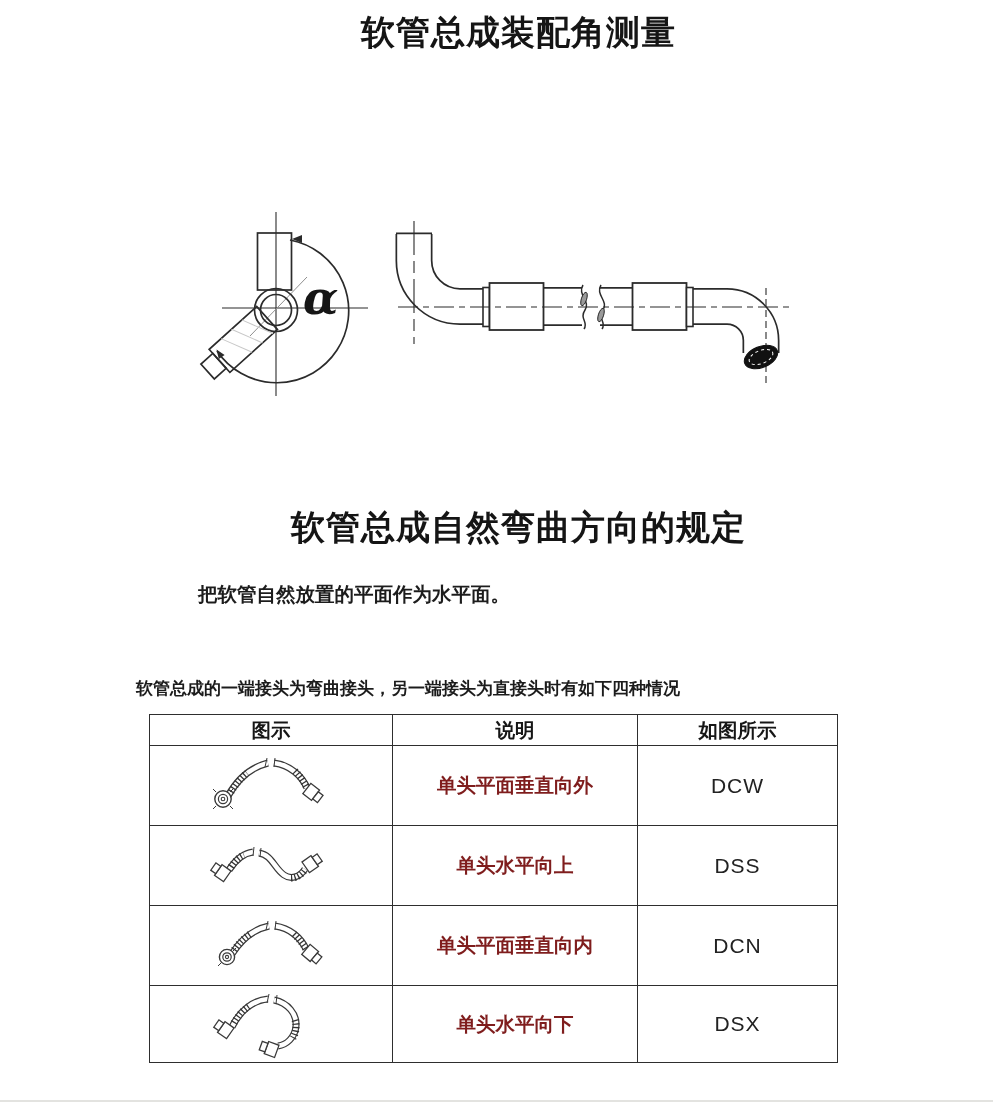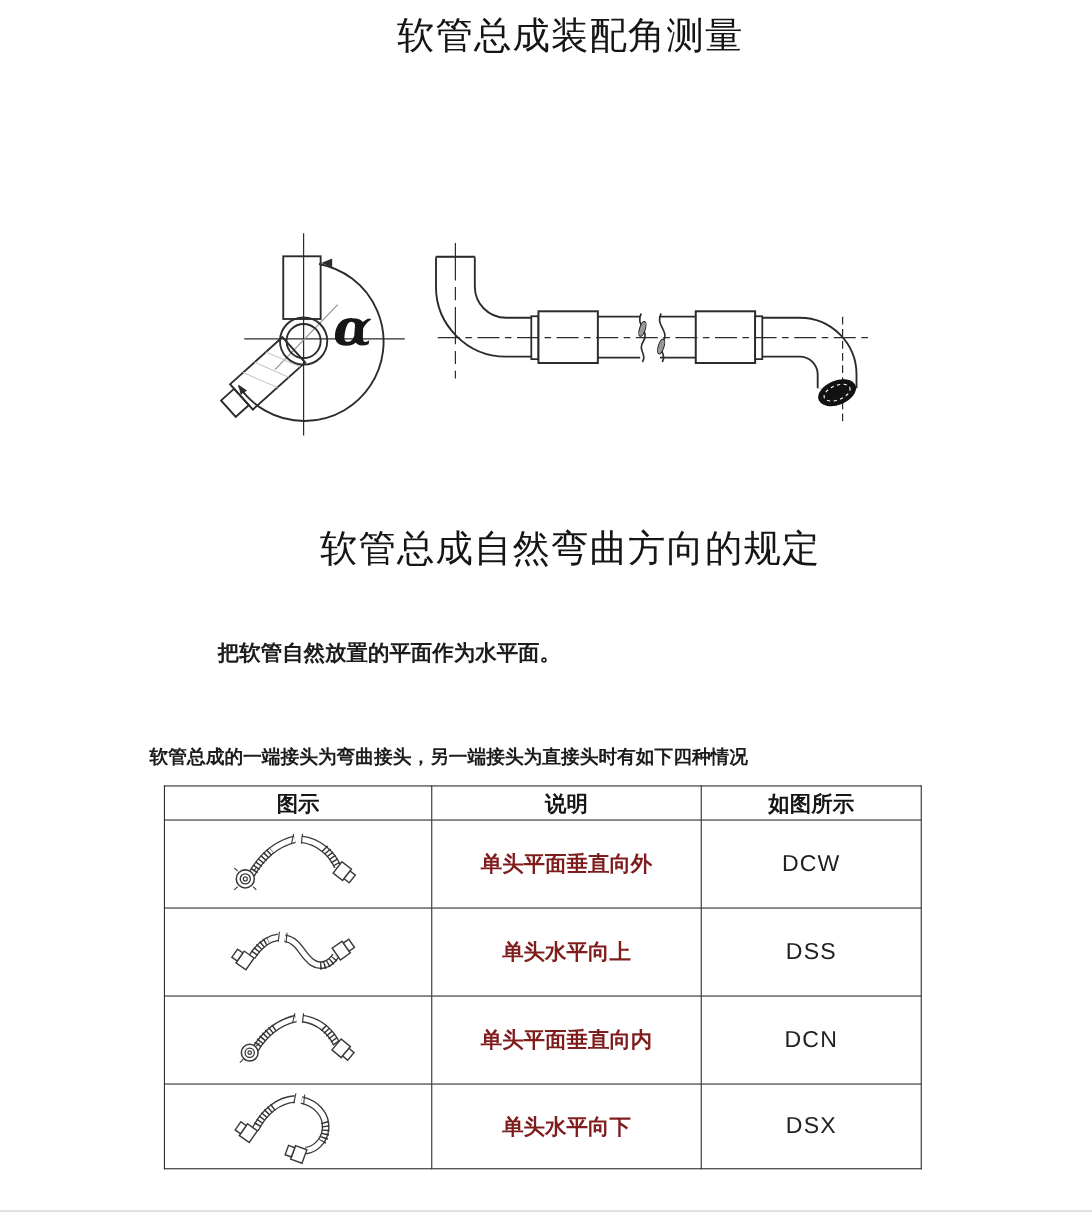--- a/index.html
+++ b/index.html
@@ -1,23 +1,23 @@
 <!DOCTYPE html>
 <html><head>
 <meta charset="utf-8">
 <style>
   * { margin:0; padding:0; box-sizing:border-box; }
   html,body { background:#ffffff; }
   body { font-family:"Liberation Sans", sans-serif; color:#1b1b1b; }
   .page { position:relative; width:993px; height:1106px; background:#fff; overflow:hidden; }
 
   .doc-title { position:absolute; left:0; right:0; text-align:center;
-               font-size:34px; font-weight:400; letter-spacing:1px; color:#151515;padding-left:44px; }
+               font-size:34px; font-weight:700; letter-spacing:1px; color:#151515;padding-left:44px; }
   #title1 { top:10px; }
-  #title2 { top:476px; }
+  #title2 { top:505px; }
 
   .body-text { position:absolute; left:159px; width:692px; font-size:19.5px;
                line-height:29px; font-weight:600; text-align:justify; color:#1c1c1c; }
   .body-text p { text-indent:2em; }
   #para1 { top:83px; }
   #para2 { top:580px; }
 
   #table-intro { position:absolute; left:136px; top:677px; font-size:17px;
                  font-weight:600; color:#1c1c1c; }
 

